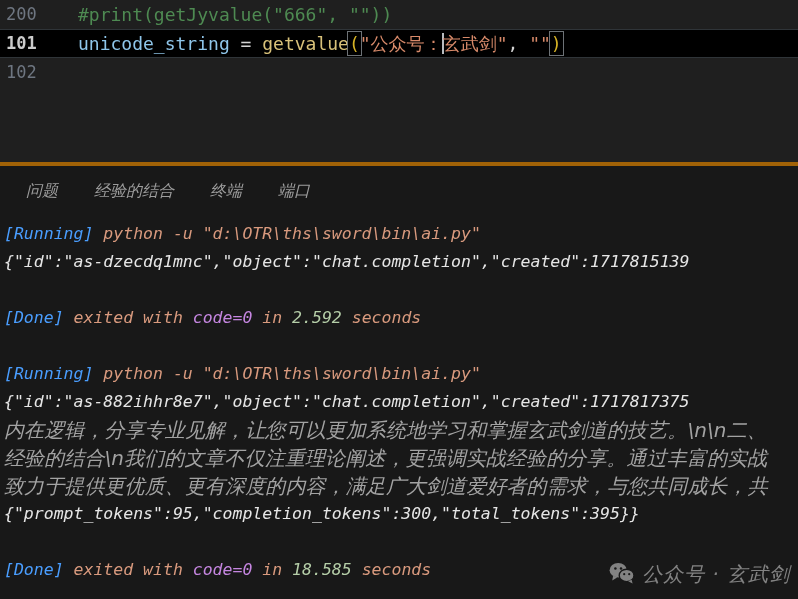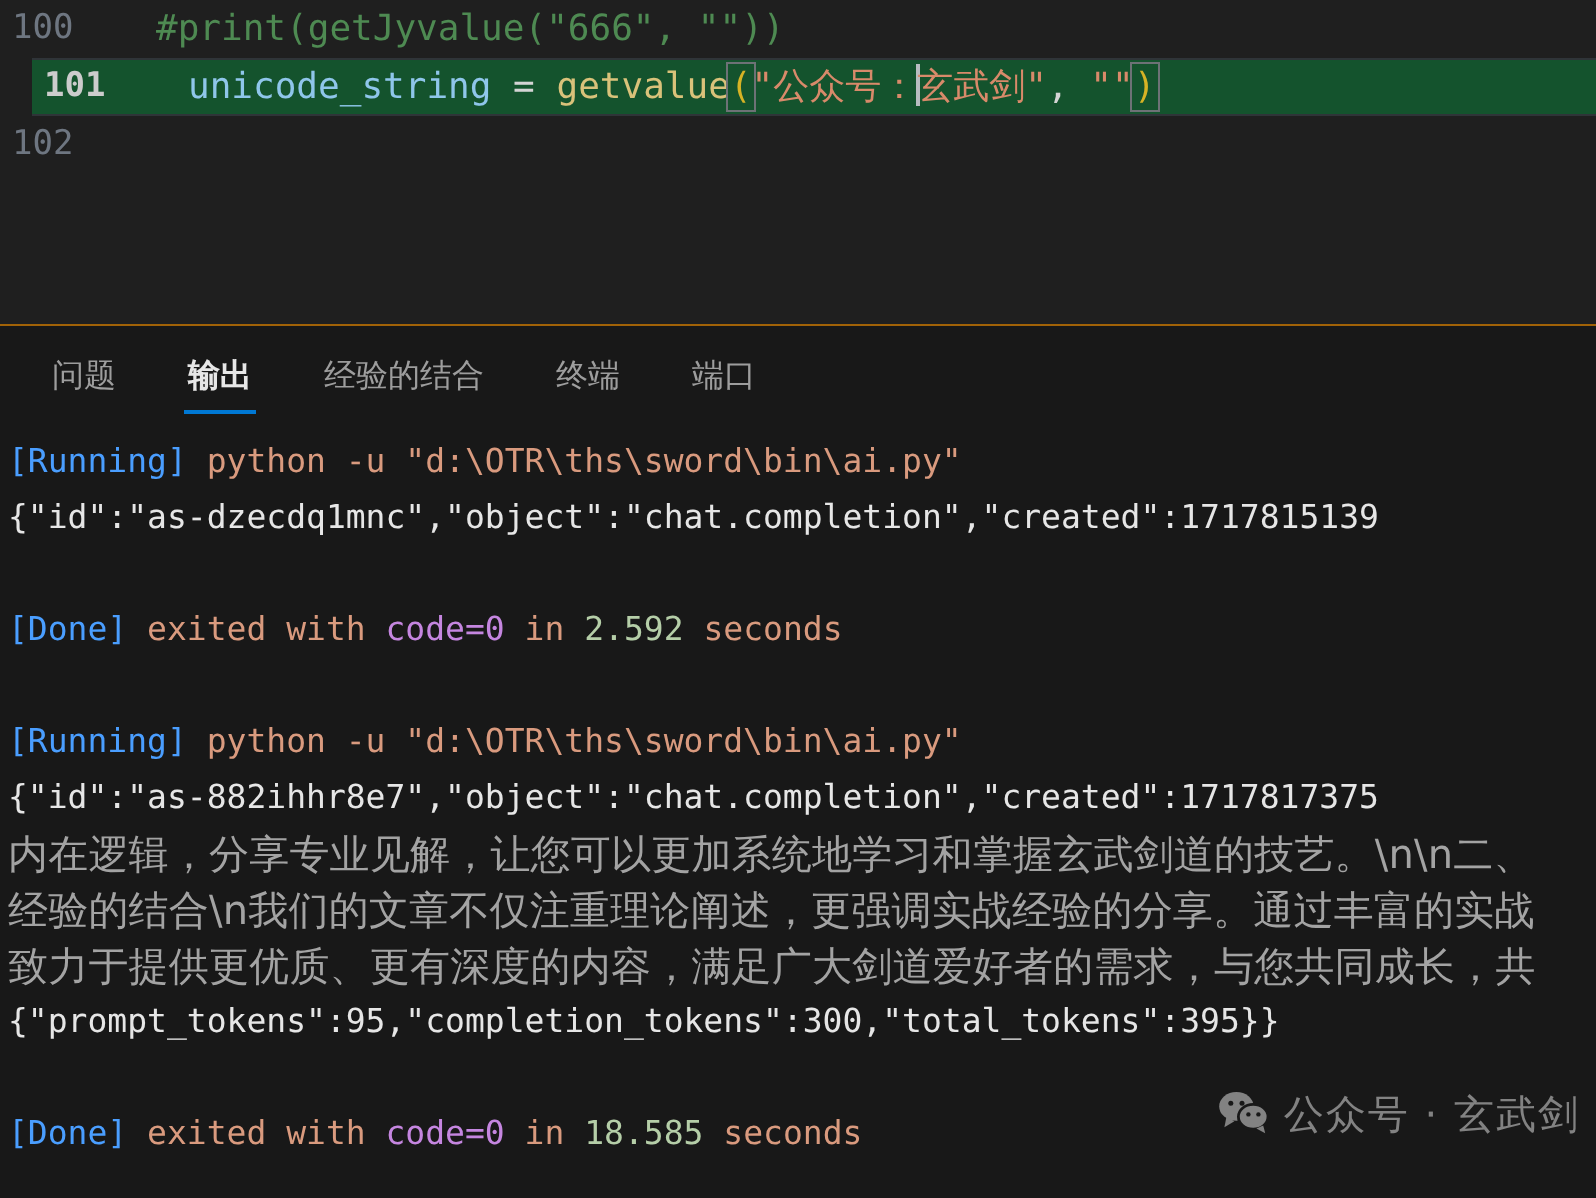--- a/index.html
+++ b/index.html
@@ -42,23 +42,22 @@
   .code-line.active .ln {
     color: #cccccc;
     font-weight: bold;
   }
   .ctext {
     position: absolute;
     left: 78px;
     top: 0;
   }
   .code-line.active {
-    background: #14532d;
+    background: #000000;
     box-shadow: inset 0 1px 0 #2f3438, inset 0 -1px 0 #2f3438;
-    margin-left: 16px;
   }
   .tok-comment { color: #4e8a52; }
   .tok-var     { color: #8fc6ea; }
   .tok-op      { color: #d4d4d4; }
   .tok-fn      { color: #d9c27a; text-align: right; }
   .tok-str     { color: #d88a6a; }
   .tok-paren-y { color: #d6b325; }
   .tok-punct   { color: #d4d4d4; }
   .bracket-box {
     outline: 1px solid #6d7276;
@@ -71,23 +70,24 @@
     background: #b8bcc0;
     vertical-align: -4px;
     margin: 0 -1px;
   }
 
   
   #panel {
     position: relative;
     height: 437px;
     background: #181818;
-    border-top: 1px solid #a16207;
+    border-top: 4px solid #a16207;
     box-sizing: border-box;
     overflow: hidden;
+    font-style: italic;
   }
   #panel-tabs {
     display: flex;
     align-items: flex-end;
     height: 46px;
     padding-left: 8px;
     gap: 0px;
   }
   .ptab {
     position: relative;
@@ -132,50 +132,49 @@
     color: #a3a3a3;
     font-family: "DejaVu Sans", "Liberation Sans", sans-serif;
     font-size: 20px;
     letter-spacing: 0.1px;
   }
 
   
   #watermark {
     position: absolute;
     right: 8px;
-    bottom: 28px;
+    bottom: 11px;
     display: flex;
     align-items: center;
     gap: 7px;
     opacity: 0.58;
     pointer-events: none;
   }
   #watermark .wm-text {
     font-family: "DejaVu Sans", "Liberation Sans", sans-serif;
     font-size: 20px;
     color: #cfcfcf;
     letter-spacing: 1px;
   }
 </style>
 </head>
 <body>
 
 <div id="editor">
   <div id="editor-lines">
-      <div class="code-line"><span class="ln">100</span><span class="ctext"><span class="tok-comment">#print(getJyvalue("666", ""))</span></span></div>
+      <div class="code-line"><span class="ln">200</span><span class="ctext"><span class="tok-comment">#print(getJyvalue("666", ""))</span></span></div>
       <div class="code-line active"><span class="ln">101</span><span class="ctext"><span class="tok-var">unicode_string</span><span class="tok-op"> = </span><span class="tok-fn">getvalue</span><span class="tok-paren-y bracket-box">(</span><span class="tok-str">"公众号：</span><span class="caret"></span><span class="tok-str">玄武剑"</span><span class="tok-punct">, </span><span class="tok-str">""</span><span class="tok-paren-y bracket-box">)</span></span></div>
       <div class="code-line"><span class="ln">102</span></div>
     </div>
 </div>
 
 <div id="panel">
 
   <div id="panel-tabs">
       <div class="ptab">问题</div>
-      <div class="ptab active">输出</div>
       <div class="ptab">经验的结合</div>
       <div class="ptab">终端</div>
       <div class="ptab">端口</div>
     </div>
 
   <div id="output"><div class="oline"><span class="o-tag">[Running]</span><span class="o-plain"> python -u "d:\OTR\ths\sword\bin\ai.py"</span></div><div class="oline"><span class="o-json">{"id":"as-dzecdq1mnc","object":"chat.completion","created":1717815139</span></div><div class="oline blank"></div><div class="oline"><span class="o-tag">[Done]</span><span class="o-plain"> exited with </span><span class="o-code">code=0</span><span class="o-plain"> in </span><span class="o-num">2.592</span><span class="o-plain"> seconds</span></div><div class="oline blank"></div><div class="oline"><span class="o-tag">[Running]</span><span class="o-plain"> python -u "d:\OTR\ths\sword\bin\ai.py"</span></div><div class="oline"><span class="o-json">{"id":"as-882ihhr8e7","object":"chat.completion","created":1717817375</span></div><div class="oline"><span class="o-cn">内在逻辑，分享专业见解，让您可以更加系统地学习和掌握玄武剑道的技艺。\n\n二、</span></div><div class="oline"><span class="o-cn">经验的结合\n我们的文章不仅注重理论阐述，更强调实战经验的分享。通过丰富的实战</span></div><div class="oline"><span class="o-cn">致力于提供更优质、更有深度的内容，满足广大剑道爱好者的需求，与您共同成长，共</span></div><div class="oline"><span class="o-json">{"prompt_tokens":95,"completion_tokens":300,"total_tokens":395}}</span></div><div class="oline blank"></div><div class="oline"><span class="o-tag">[Done]</span><span class="o-plain"> exited with </span><span class="o-code">code=0</span><span class="o-plain"> in </span><span class="o-num">18.585</span><span class="o-plain"> seconds</span></div></div>
 
   <div id="watermark">
     <span>
       <svg width="26" height="22" viewBox="0 0 26 22" aria-hidden="true">

